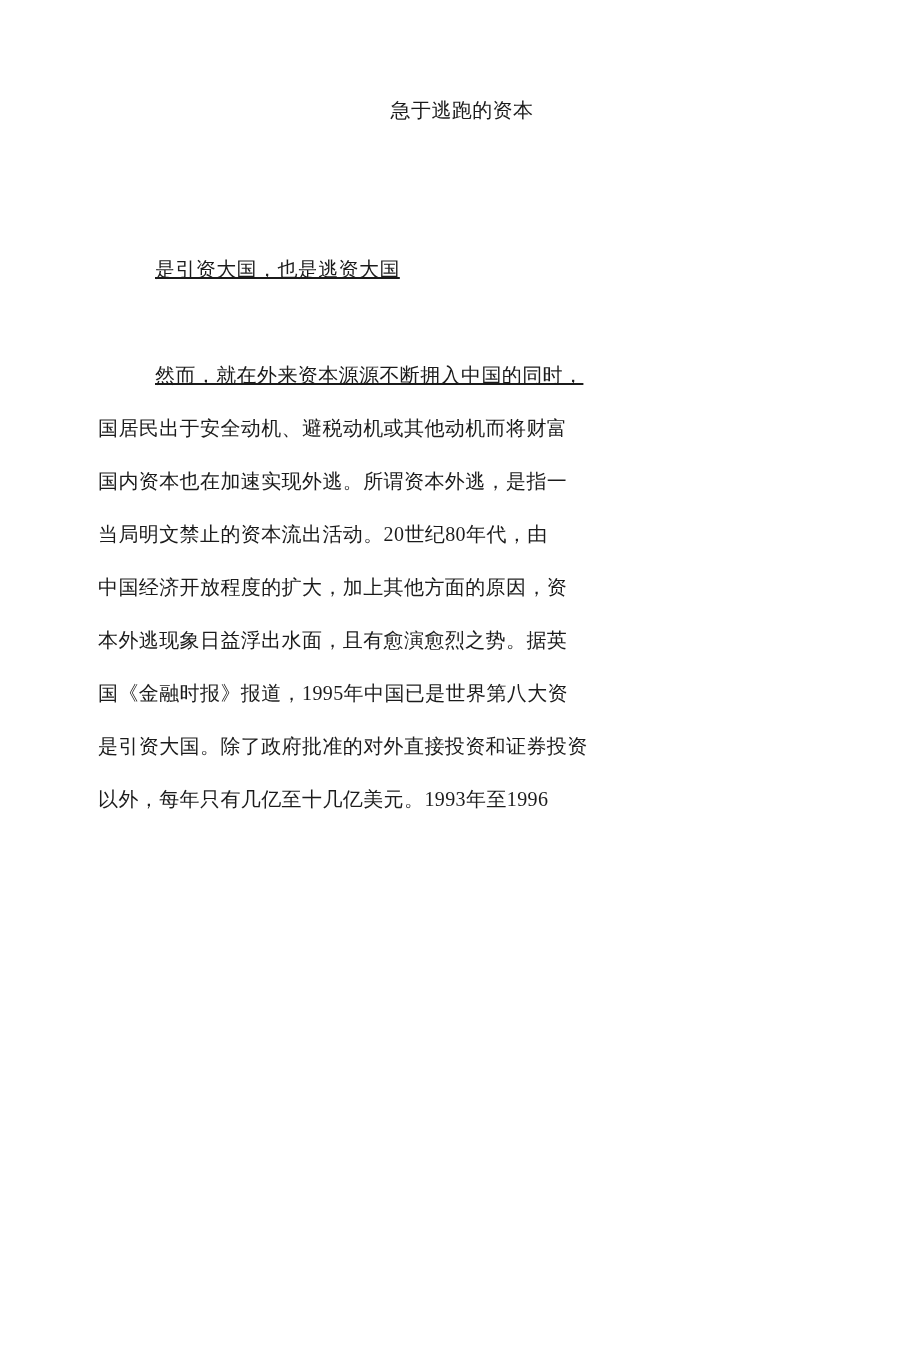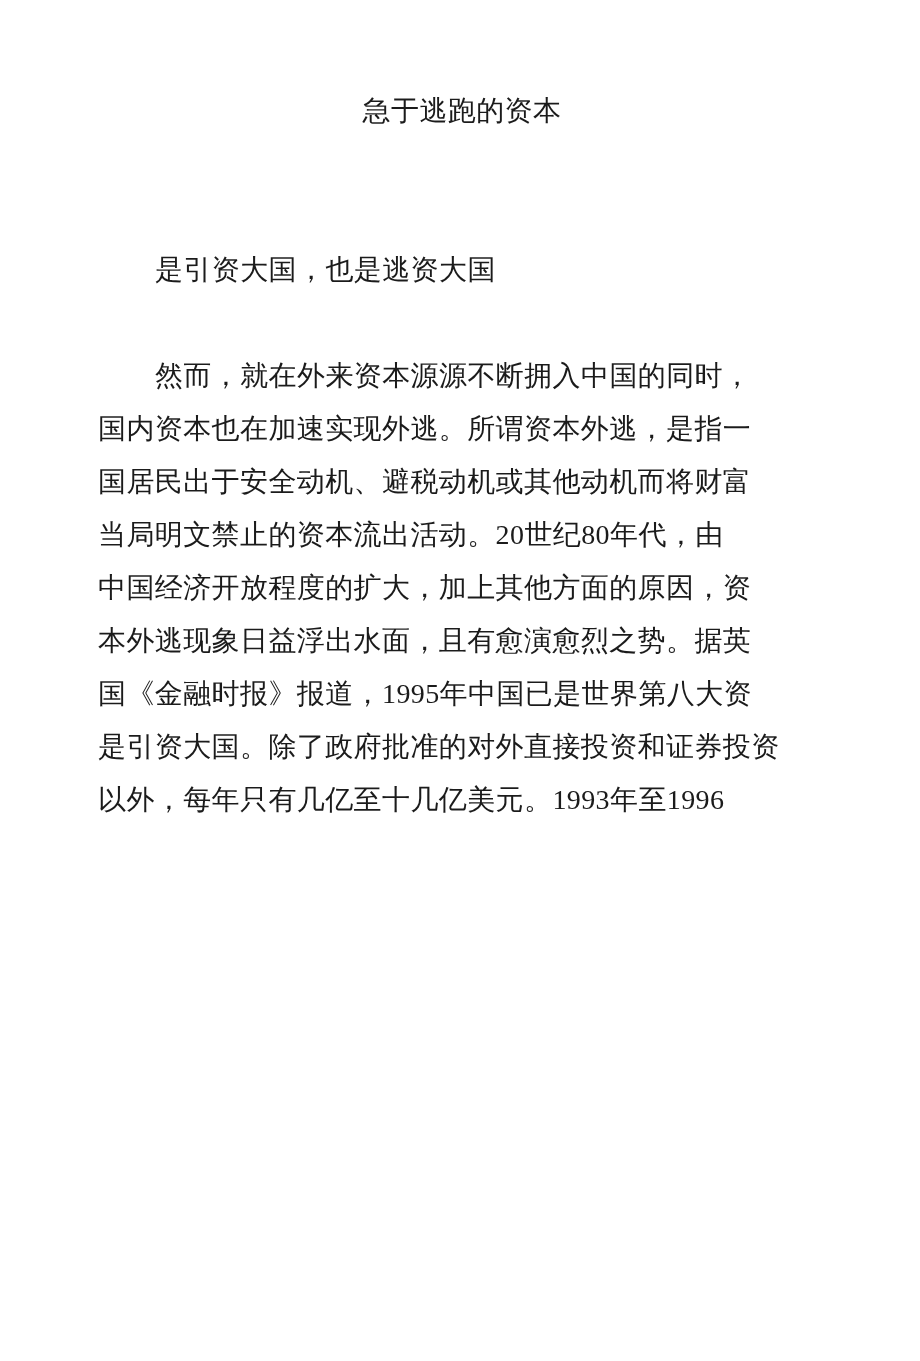--- a/index.html
+++ b/index.html
@@ -19,56 +19,57 @@
     overflow:hidden;
   }
   .content{
     position:absolute;
     left:98px;top:84px;
     width:728px;
   }
   .line{
     height:53px;
     line-height:53px;
-    font-size:28px;
+    font-size:20px;
     letter-spacing:0.4px;
     color:var(--text-color);
     white-space:nowrap;
     text-align:left;
   }
   .title-line{
     text-align:center;
   }
   .blank-line{
     
   }
   .indent{
     text-indent:57px;
+    text-decoration:underline;
   }
 </style>
 </head>
 <body>
 
 <div class="page">
   <div class="content">
 
     <div class="line title-line">急于逃跑的资本</div>
 
     <div class="line blank-line"></div>
     <div class="line blank-line"></div>
 
     <div class="line indent">是引资大国，也是逃资大国</div>
 
     <div class="line blank-line"></div>
 
 
     <div>
       <div class="line indent">然而，就在外来资本源源不断拥入中国的同时，</div>
+      <div class="line">国居民出于安全动机、避税动机或其他动机而将财富</div>
       <div class="line">国内资本也在加速实现外逃。所谓资本外逃，是指一</div>
-      <div class="line">国居民出于安全动机、避税动机或其他动机而将财富</div>
       <div class="line">当局明文禁止的资本流出活动。20世纪80年代，由</div>
       <div class="line">中国经济开放程度的扩大，加上其他方面的原因，资</div>
       <div class="line">本外逃现象日益浮出水面，且有愈演愈烈之势。据英</div>
       <div class="line">国《金融时报》报道，1995年中国已是世界第八大资</div>
       <div class="line">是引资大国。除了政府批准的对外直接投资和证券投资</div>
       <div class="line">以外，每年只有几亿至十几亿美元。1993年至1996</div>
     </div>
 
   </div>
 </div>

